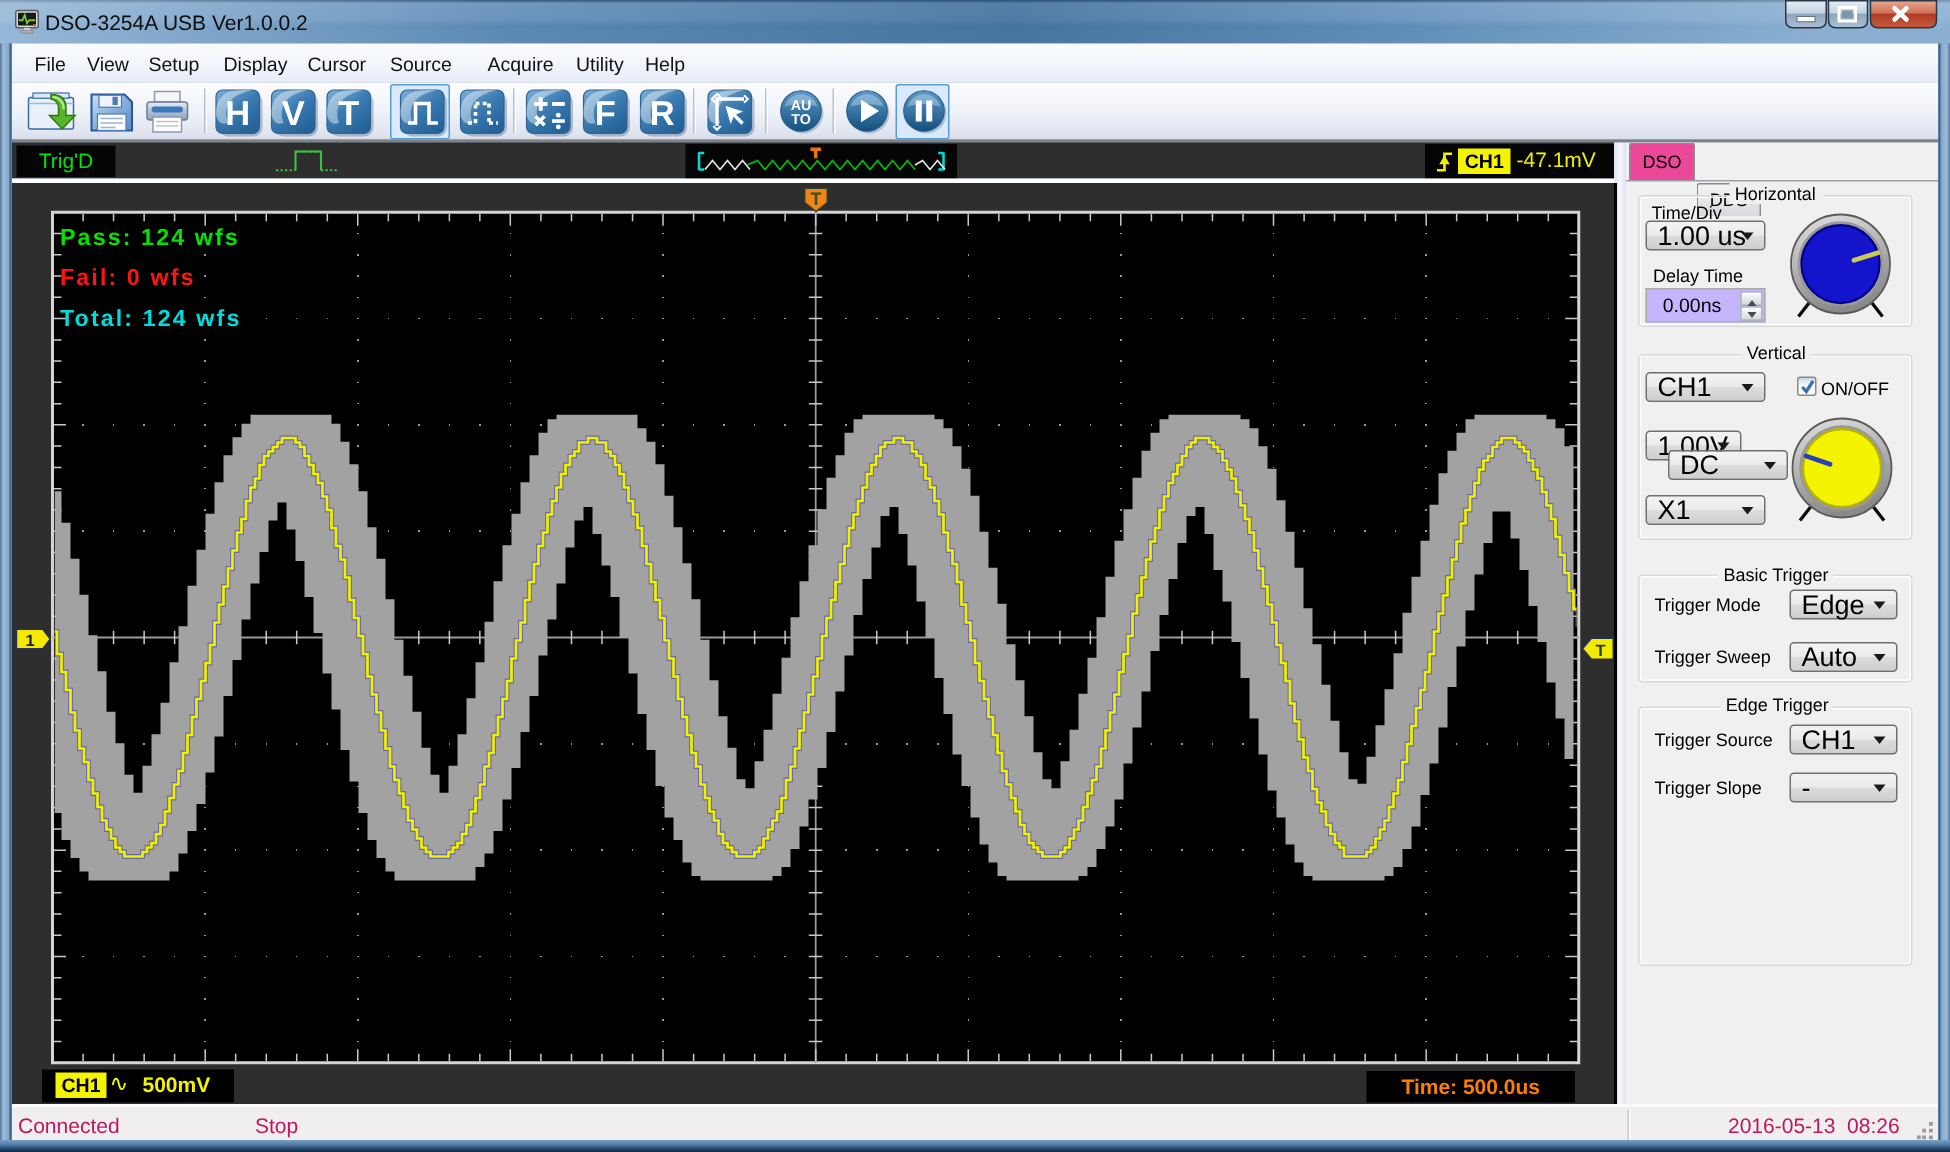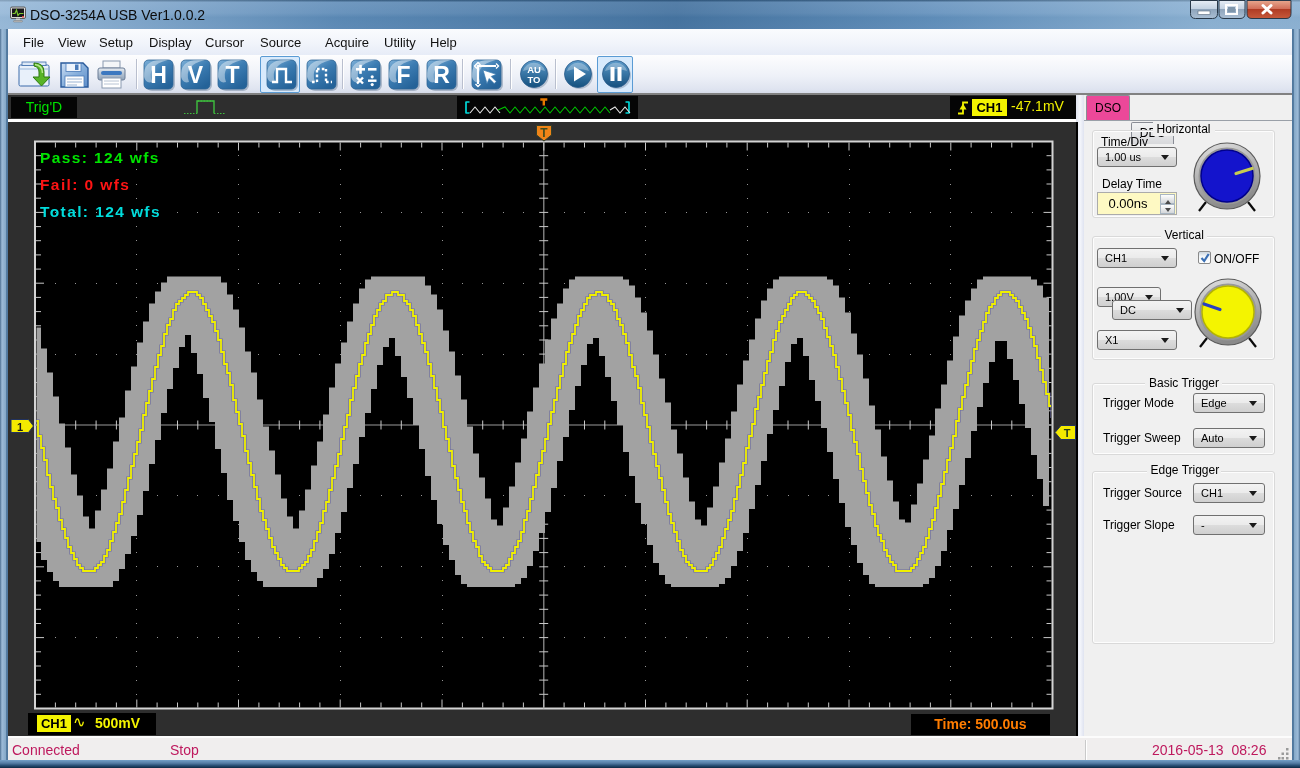--- a/index.html
+++ b/index.html
@@ -61,26 +61,26 @@
 #tab-dso { left:2px; top:0px; width:44px; height:25px; background:#ec4899; line-height:24px; z-index:2; }
 #tab-dds { left:47px; top:3px; width:43px; height:22px; line-height:20px;
   background:linear-gradient(180deg,#f2f3f4,#e3e4e6 60%,#d8d9dc);margin-top:24px; }
 #tabline { left:0; top:25px; width:208px; height:1px; background:#9aa0a8; }
 
 .gbox { position:absolute; border:1px solid #d9d9d9; border-radius:3px; box-shadow:inset 0 0 0 1px #fdfdfd; }
 .glabel { position:absolute; font-size:12px; color:#000; background:#f0f0f0; padding:0 4px; white-space:nowrap; }
 
 .combo { position:absolute; height:20px; border:1px solid #707070; border-radius:3px;
   background:linear-gradient(180deg,#f3f3f3 0%,#ebebeb 48%,#dcdcdc 52%,#cfcfcf 100%);
-  font-size:11px; color:#000; line-height:18px; padding-left:7px; }
+  font-size:18px; color:#000; line-height:18px; padding-left:7px; }
 .combo:after { content:""; position:absolute; right:7px; top:7px; border:4px solid transparent;
   border-top:5px solid #1a1a1a; }
 .plabel { position:absolute; font-size:12px; color:#000; }
 
-#spin { border:1px solid #ababab; background:#fef9c3; font-size:13px; }
+#spin { border:1px solid #ababab; background:#c4b5fd; font-size:13px; }
 #spin .v { position:absolute; left:0; right:18px; top:3px; text-align:center; }
 .spbtn { position:absolute; right:1px; width:15px; height:10px; border:1px solid #a9b6c2;
   background:linear-gradient(180deg,#fefefe,#e4e6e8 60%,#d4d7da); }
 .spbtn.up { top:1px; } .spbtn.dn { top:11px; }
 .spbtn:after{ content:""; position:absolute; left:4px; border:3px solid transparent; }
 .spbtn.up:after { top:2px; border-bottom:4px solid #4a4a4a; }
 .spbtn.dn:after { top:3px; border-top:4px solid #4a4a4a; }
 
 .cbx { position:absolute; width:13px; height:13px; border:1px solid #8a8a8a; border-radius:2px;
   background:linear-gradient(180deg,#cdd6de,#f2f6f9 40%,#fff); }

